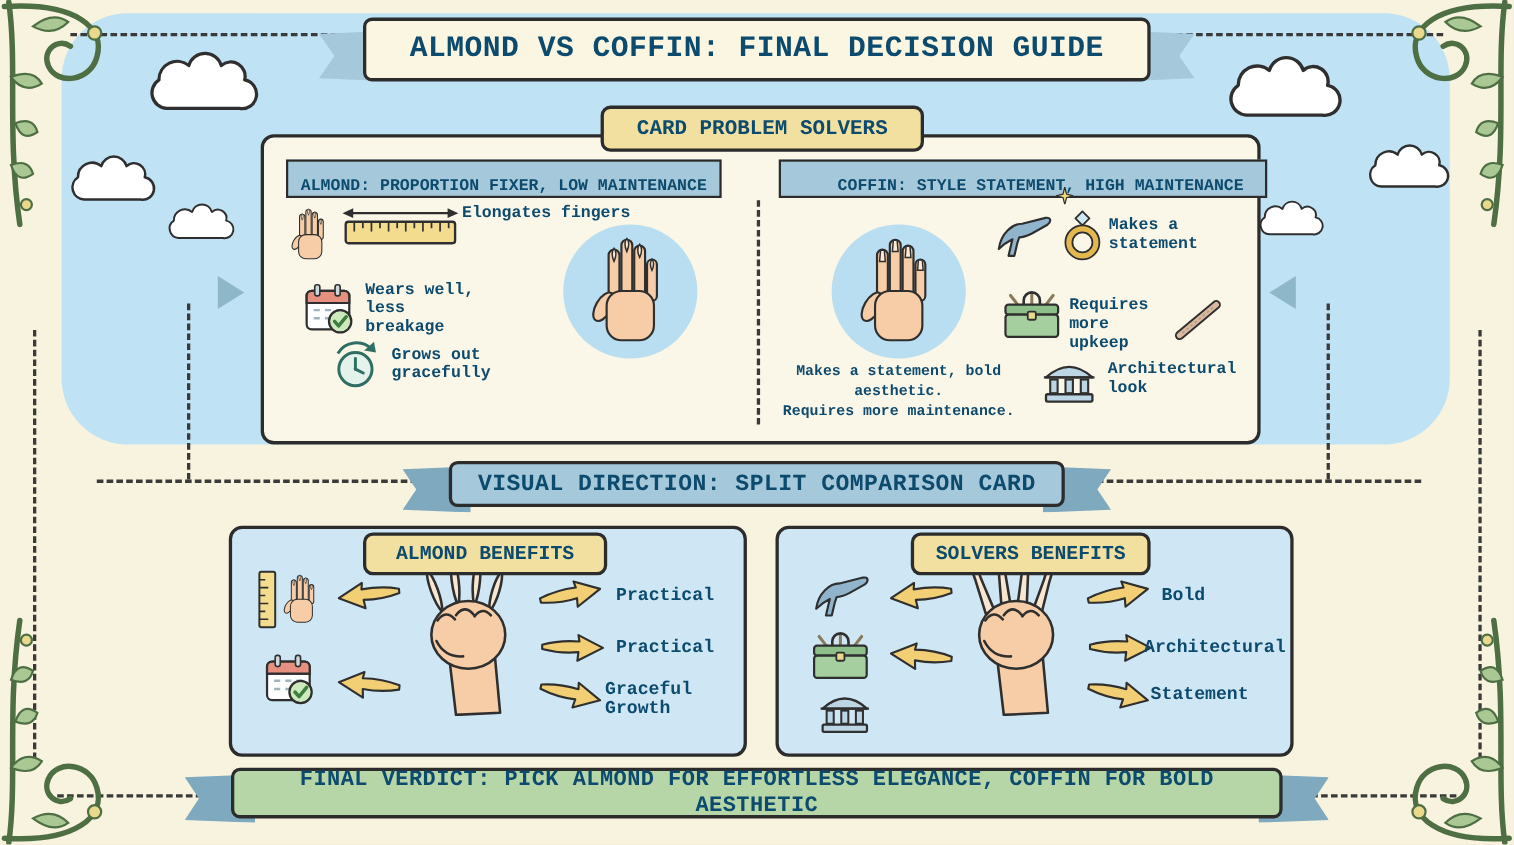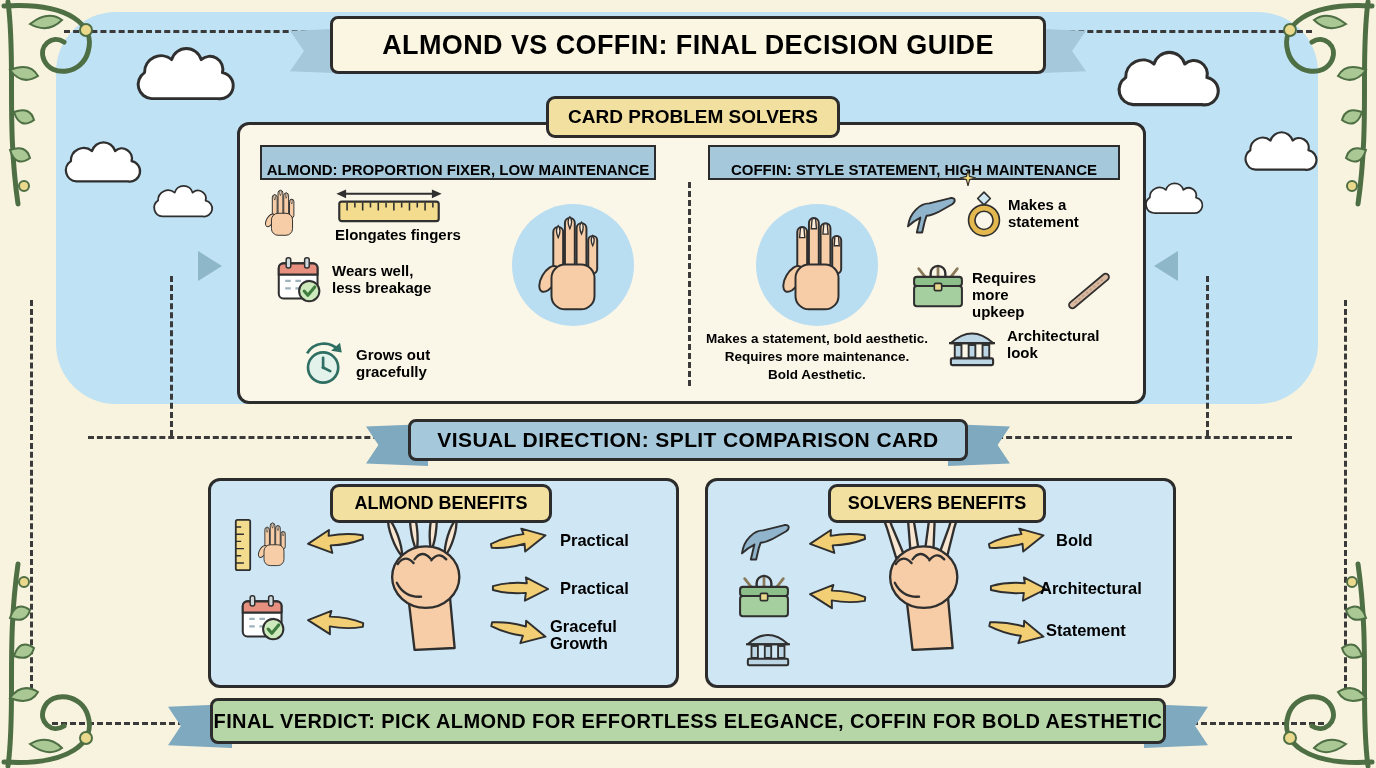--- a/index.html
+++ b/index.html
@@ -1,17 +1,17 @@
 <!DOCTYPE html>
 <html style="--cream: #f8f3de; --sky: #bfe2f4; --card_cream: #fbf7e8; --ribbon_blue: #a5c8da; --ribbon_blue_dark: #7fa9bf; --pill_yellow: #f2e0a0; --card_blue: #cfe7f4; --banner_green: #b7d6a8; --badge_blue: #b9ddf1; --arrow_yellow: #f2cf74; --leaf_green: #aac893; --skin: #f6cda6; --ink: #2c2c2c;"><head>
 <meta charset="utf-8">
 <style>
   html,body{margin:0;padding:0;background:#efe9d2;}
   .stage{position:relative;width:1376px;height:768px;overflow:hidden;
-         background:var(--cream,#f8f3de);font-family:Liberation Sans, sans-serif;color:#000000;}
+         background:var(--cream,#f8f3de);font-family:Liberation Mono, monospace;color:#0c4a6e;}
   .abs{position:absolute;}
   .sky{background:var(--sky,#bfe2f4);border-radius:60px;}
   .dash-h{height:0;border-top:3px dashed #3a3a3a;}
   .dash-v{width:0;border-left:3px dashed #3a3a3a;}
   .band{position:absolute;inset:0;display:flex;align-items:center;justify-content:center;
         border:3.5px solid #2c2c2c;border-radius:8px;font-weight:800;text-align:center;
         letter-spacing:.4px;z-index:2;}
   .tail{position:absolute;z-index:1;}
   .tail-l{clip-path:polygon(0% 6%,100% 0%,100% 100%,0% 94%,20% 50%);}
   .tail-r{clip-path:polygon(0% 0%,100% 6%,80% 50%,100% 94%,0% 100%);}
@@ -246,64 +246,63 @@
 
   <div class="pill" style="left:546px;top:96px;width:288px;height:36px;font-size:19px;">
     <span>CARD PROBLEM SOLVERS</span>
   </div>
 
   <div class="card" style="left:237px;top:122px;width:903px;height:276px;background:var(--card_cream,#fbf7e8);"></div>
 
   <div class="colhdr" style="left:260px;top:145px;width:392px;height:31px;">
     <span>ALMOND: PROPORTION FIXER, LOW MAINTENANCE</span>
   </div>
-  <div class="colhdr" style="left:708px;top:145px;width:408px;height:31px;">
+  <div class="colhdr" style="left:708px;top:145px;width:408px;height:31px;padding-left:32px;">
     <span>COFFIN: STYLE STATEMENT, HIGH MAINTENANCE</span>
   </div>
   <div class="abs dash-v" style="left:688px;top:182px;height:204px;z-index:3;"></div>
 
   <div class="row" style="left:262px;top:186px;align-items:flex-start;">
     <svg class="icon" width="40" height="55">
         <use href="#sym-hand-almond"></use>
       </svg>
-    <div style="display:flex;flex-direction:column;gap:2px;margin-left:25px;">
+    <div style="display:flex;flex-direction:row;gap:2px;">
       <svg class="icon" width="108" height="39">
           <use href="#sym-ruler-h"></use>
         </svg>
       <span class="pt">Elongates fingers</span>
     </div>
   </div>
   <div class="row" style="left:276px;top:256px;">
     <svg class="icon" width="48" height="48">
         <use href="#sym-calendar"></use>
       </svg>
     <span class="pt" style="width:105px;">Wears well, less breakage</span>
   </div>
-  <div class="row" style="left:300px;top:340px;">
+  <div class="row" style="left:300px;top:308px;">
     <svg class="icon" width="48" height="48">
         <use href="#sym-clock"></use>
       </svg>
     <span class="pt" style="width:100px;">Grows out gracefully</span>
   </div>
 
   <div class="badge" style="left:512px;top:204px;">
     <svg class="icon" width="82" height="112">
         <use href="#sym-hand-almond"></use>
       </svg>
   </div>
 
   <div class="badge" style="left:756px;top:204px;">
     <svg class="icon" width="82" height="112">
         <use href="#sym-hand-coffin"></use>
       </svg>
   </div>
   <div class="abs cap" style="left:694px;top:330px;width:246px;">
     <div>Makes a statement, bold aesthetic.</div>
     <div>Requires more maintenance.</div>
-    <div>Bold Aesthetic.</div>
   </div>
 
   <div class="row" style="left:902px;top:190px;gap:4px;">
     <svg class="icon" width="58" height="46">
         <use href="#sym-heel"></use>
       </svg>
     <div style="position:relative;">
       <svg class="icon abs" style="left:-4px;top:-20px;" width="16" height="16">
           <use href="#sym-sparkle"></use>
         </svg>

